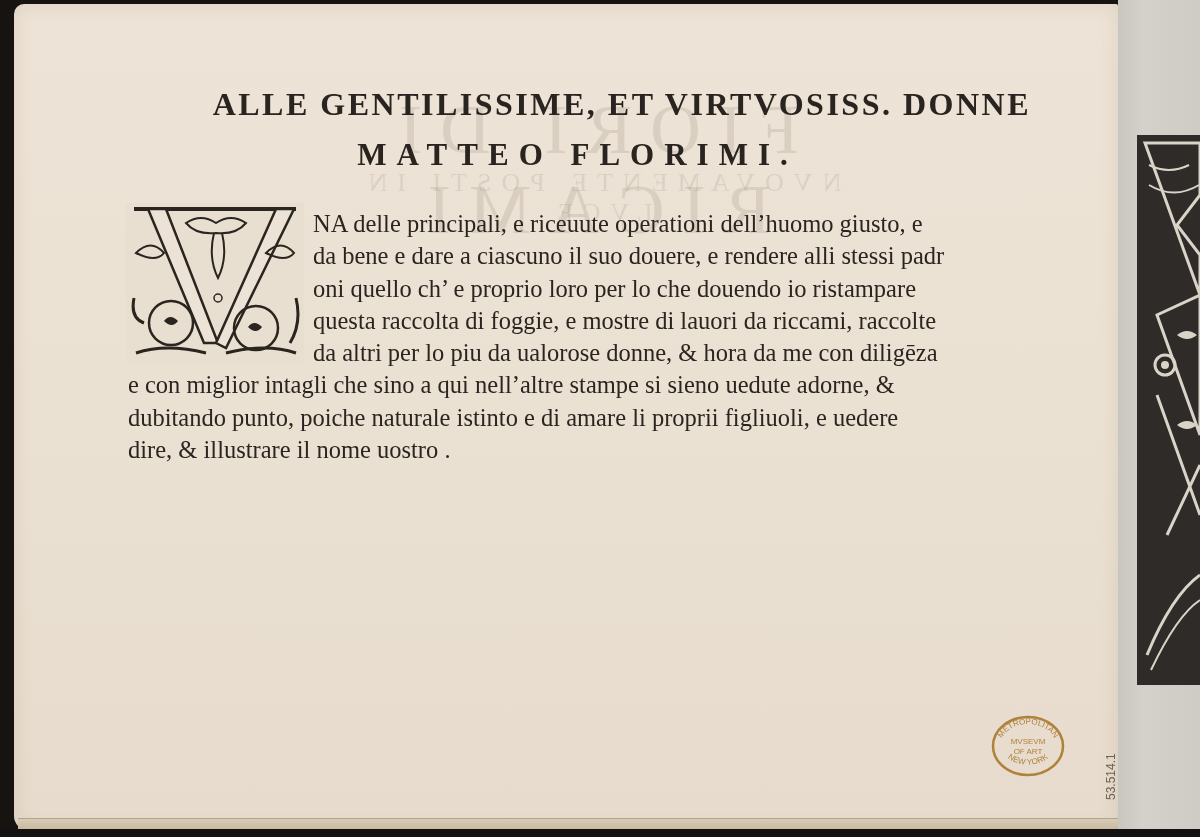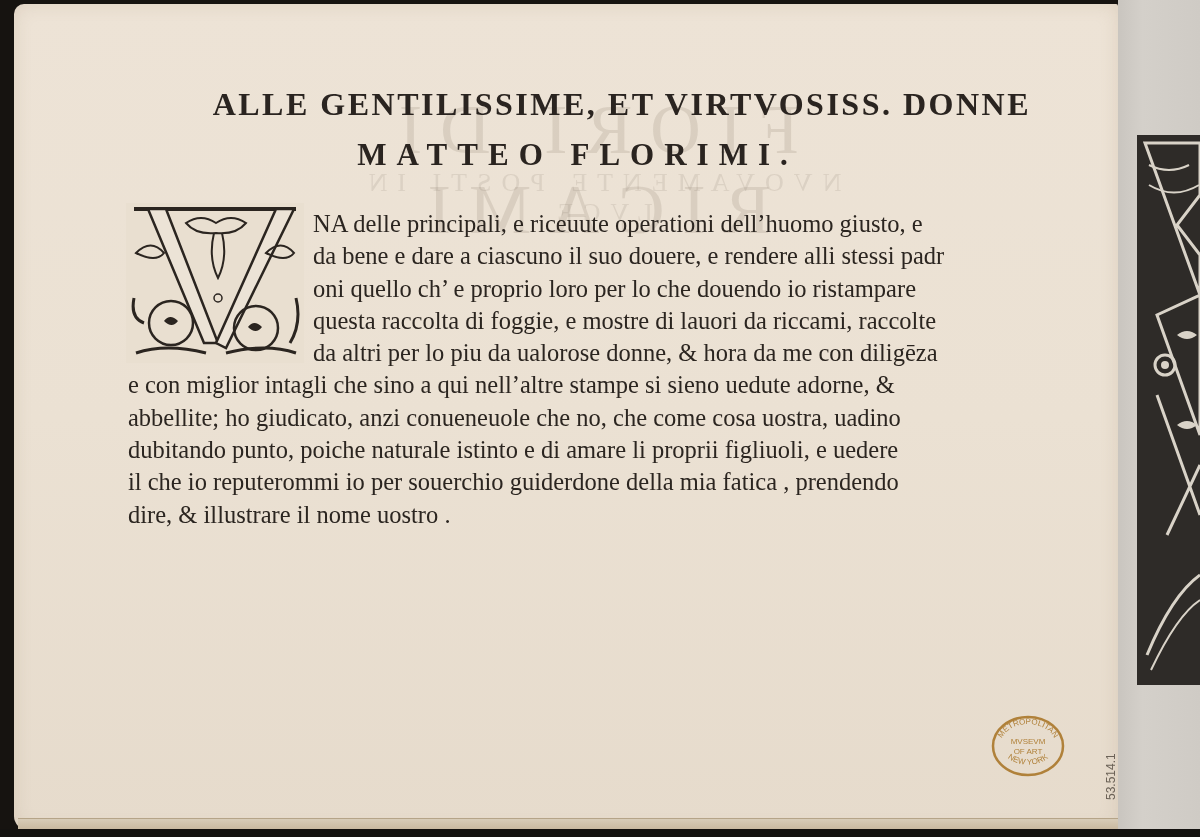--- a/index.html
+++ b/index.html
@@ -94,23 +94,21 @@
   <path d="M38 118 q6 -8 14 0 q-6 8 -14 0z M122 124 q6 -8 14 0 q-6 8 -14 0z" fill="#2b2520"></path>
 </svg>
 
 <div class="body-text">
   <div class="line indent">NA delle principali, e riceuute operationi dell’huomo giusto, e</div>
   <div class="line indent">da bene e dare a ciascuno il suo douere, e rendere alli stessi padr</div>
   <div class="line indent">oni quello ch’ e proprio loro  per lo che douendo io ristampare</div>
   <div class="line indent">questa raccolta di foggie, e mostre di lauori da riccami, raccolte</div>
   <div class="line indent">da altri per lo piu da ualorose donne, &amp; hora da me con diligēza</div>
   <div class="line">e con miglior intagli che sino a qui nell’altre stampe si sieno uedute adorne, &amp;</div>
-  <div class="line">abbellite; ho giudicato, anzi conueneuole che no, che come cosa uostra, uadino</div>
   <div class="line">dubitando punto, poiche naturale istinto e di amare li proprii figliuoli, e uedere</div>
-  <div class="line">il che io reputerommi io per souerchio guiderdone della mia fatica , prendendo</div>
   <div class="line">dire, &amp; illustrare il nome uostro .</div>
 </div>
 
 <svg class="stamp" viewBox="0 0 76 64">
   <ellipse cx="38" cy="32" rx="35" ry="29" fill="none" stroke="#b0813a" stroke-width="2.5"></ellipse>
   <path id="arcTop" d="M10 32 A28 22 0 0 1 66 32" fill="none"></path>
   <path id="arcBot" d="M12 36 A27 20 0 0 0 64 36" fill="none"></path>
   <text font-family="Liberation Sans, sans-serif" font-size="8" fill="#b0813a"><textPath href="#arcTop" startOffset="50%" text-anchor="middle">METROPOLITAN</textPath></text>
   <text x="38" y="30" font-family="Liberation Sans, sans-serif" font-size="8" fill="#b0813a" text-anchor="middle">MVSEVM</text>
   <text x="38" y="40" font-family="Liberation Sans, sans-serif" font-size="8" fill="#b0813a" text-anchor="middle">OF ART</text>

